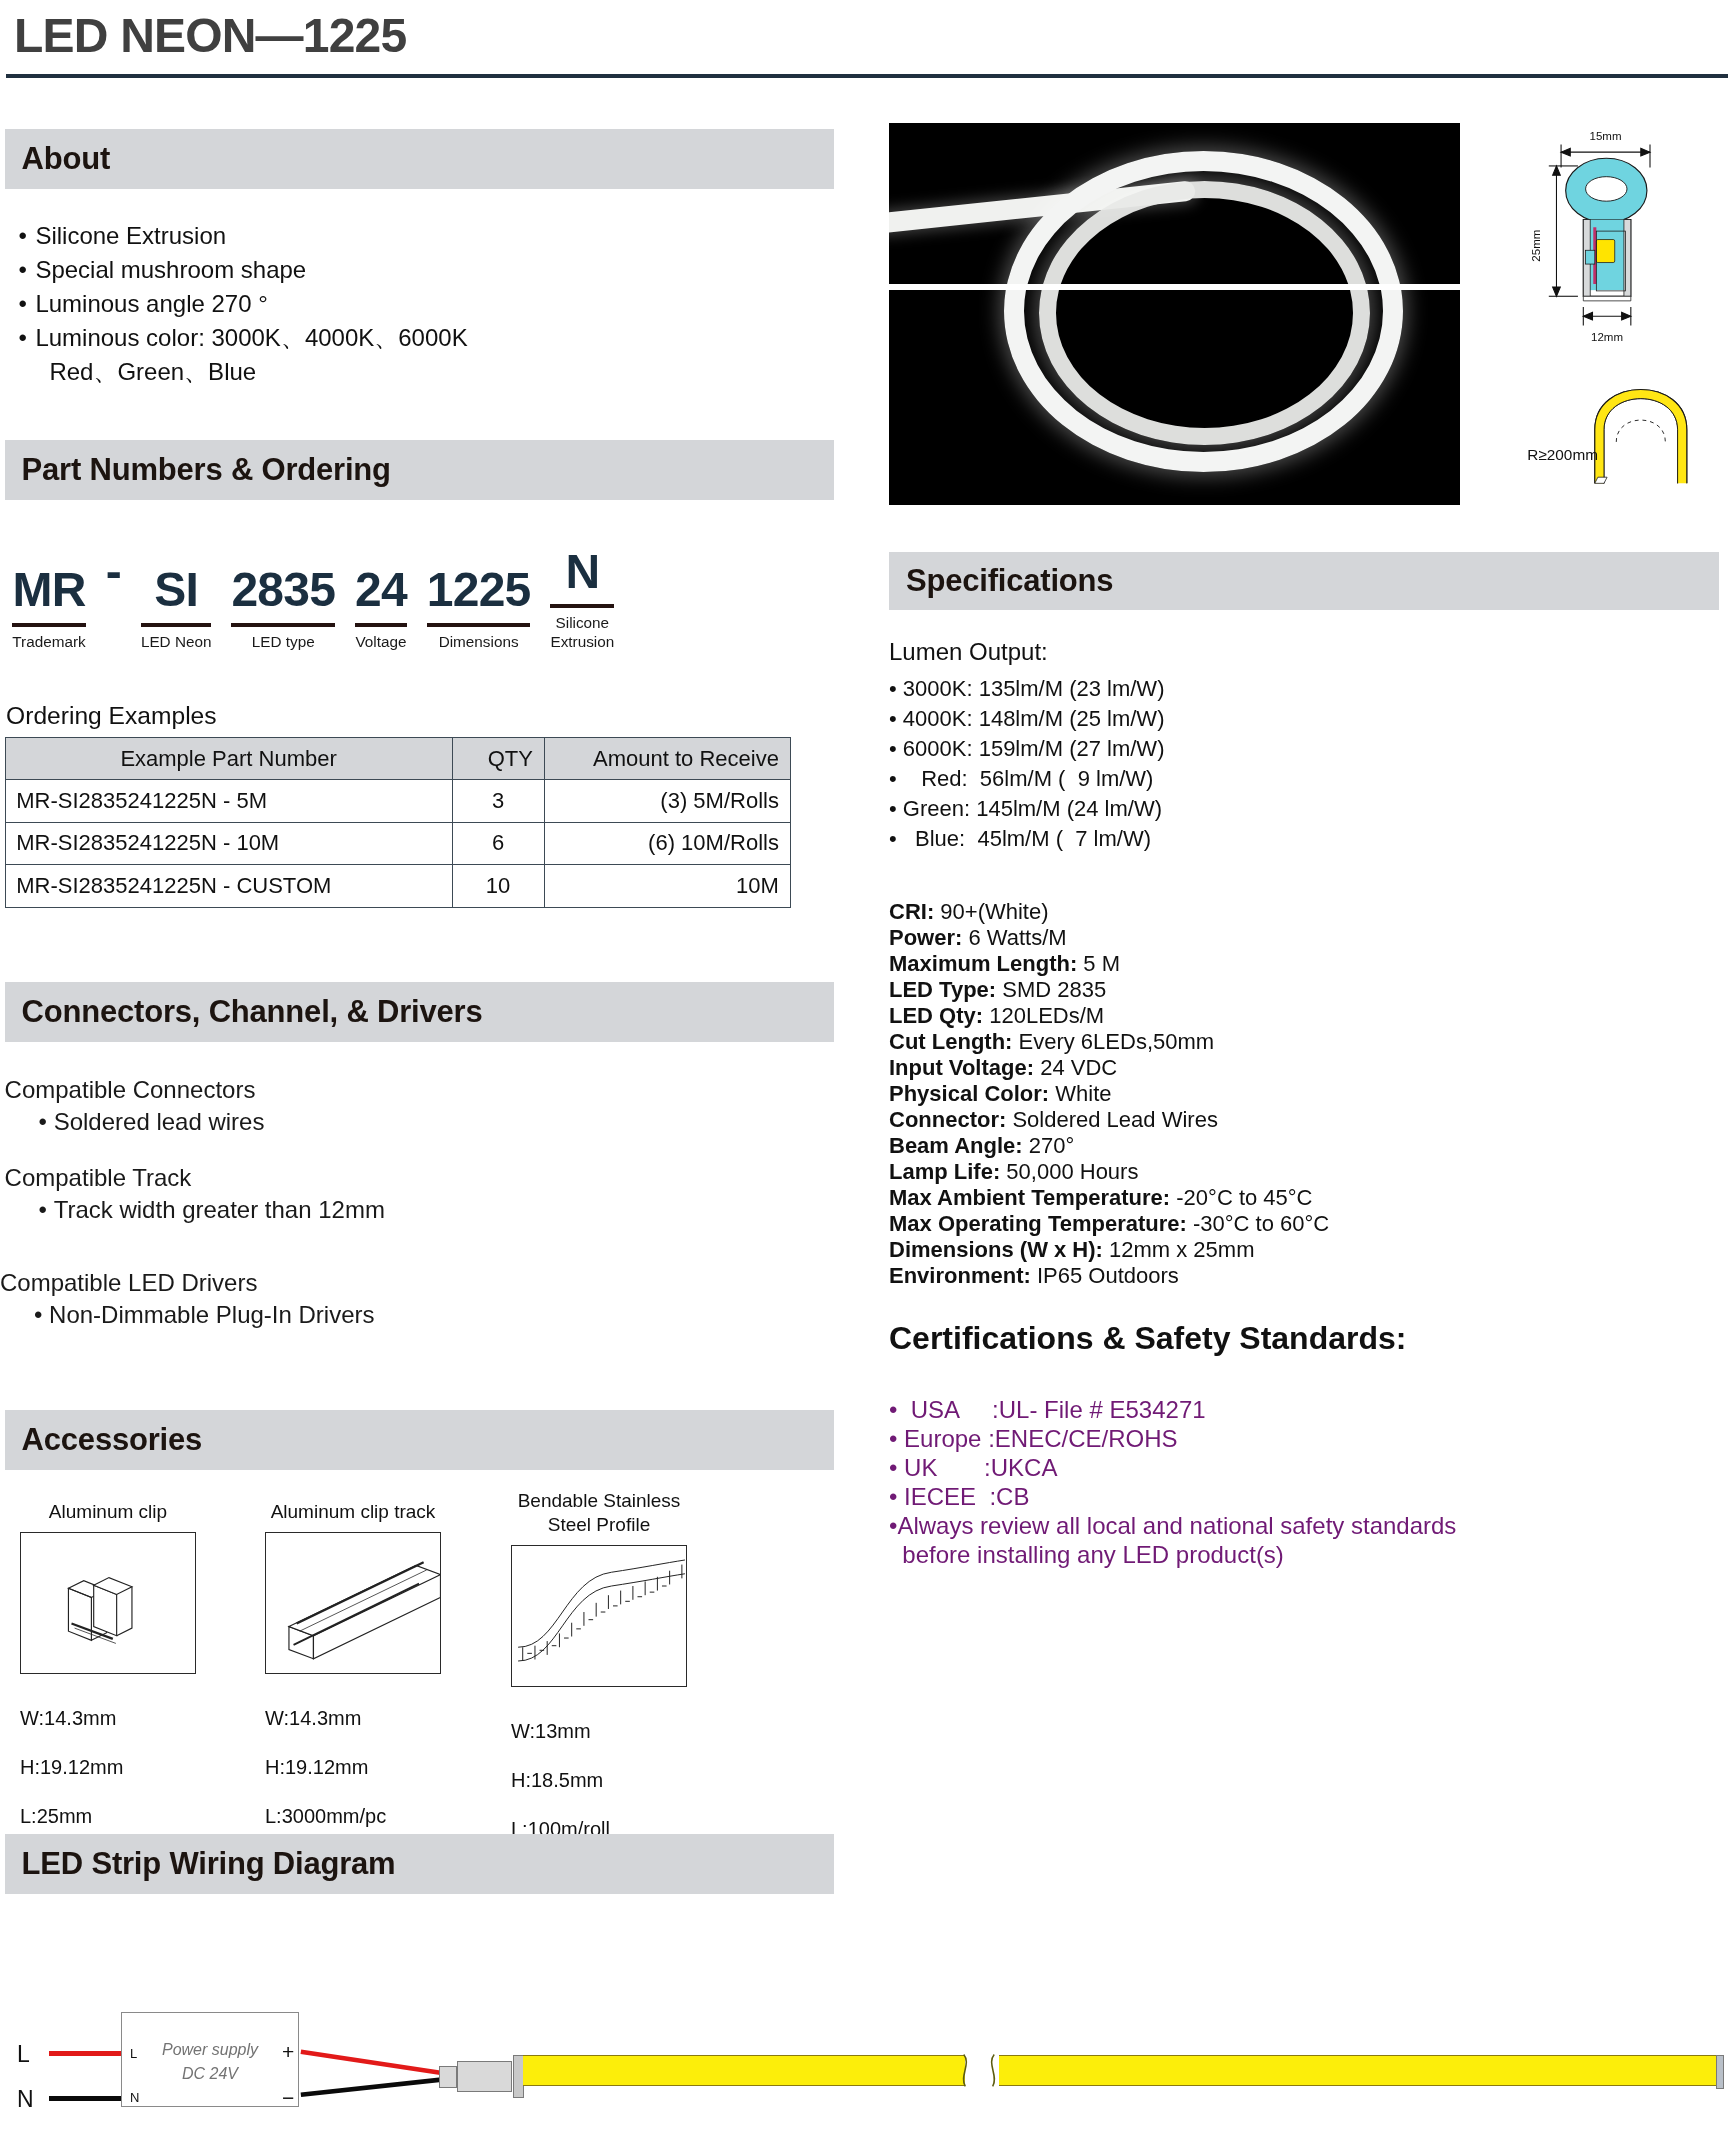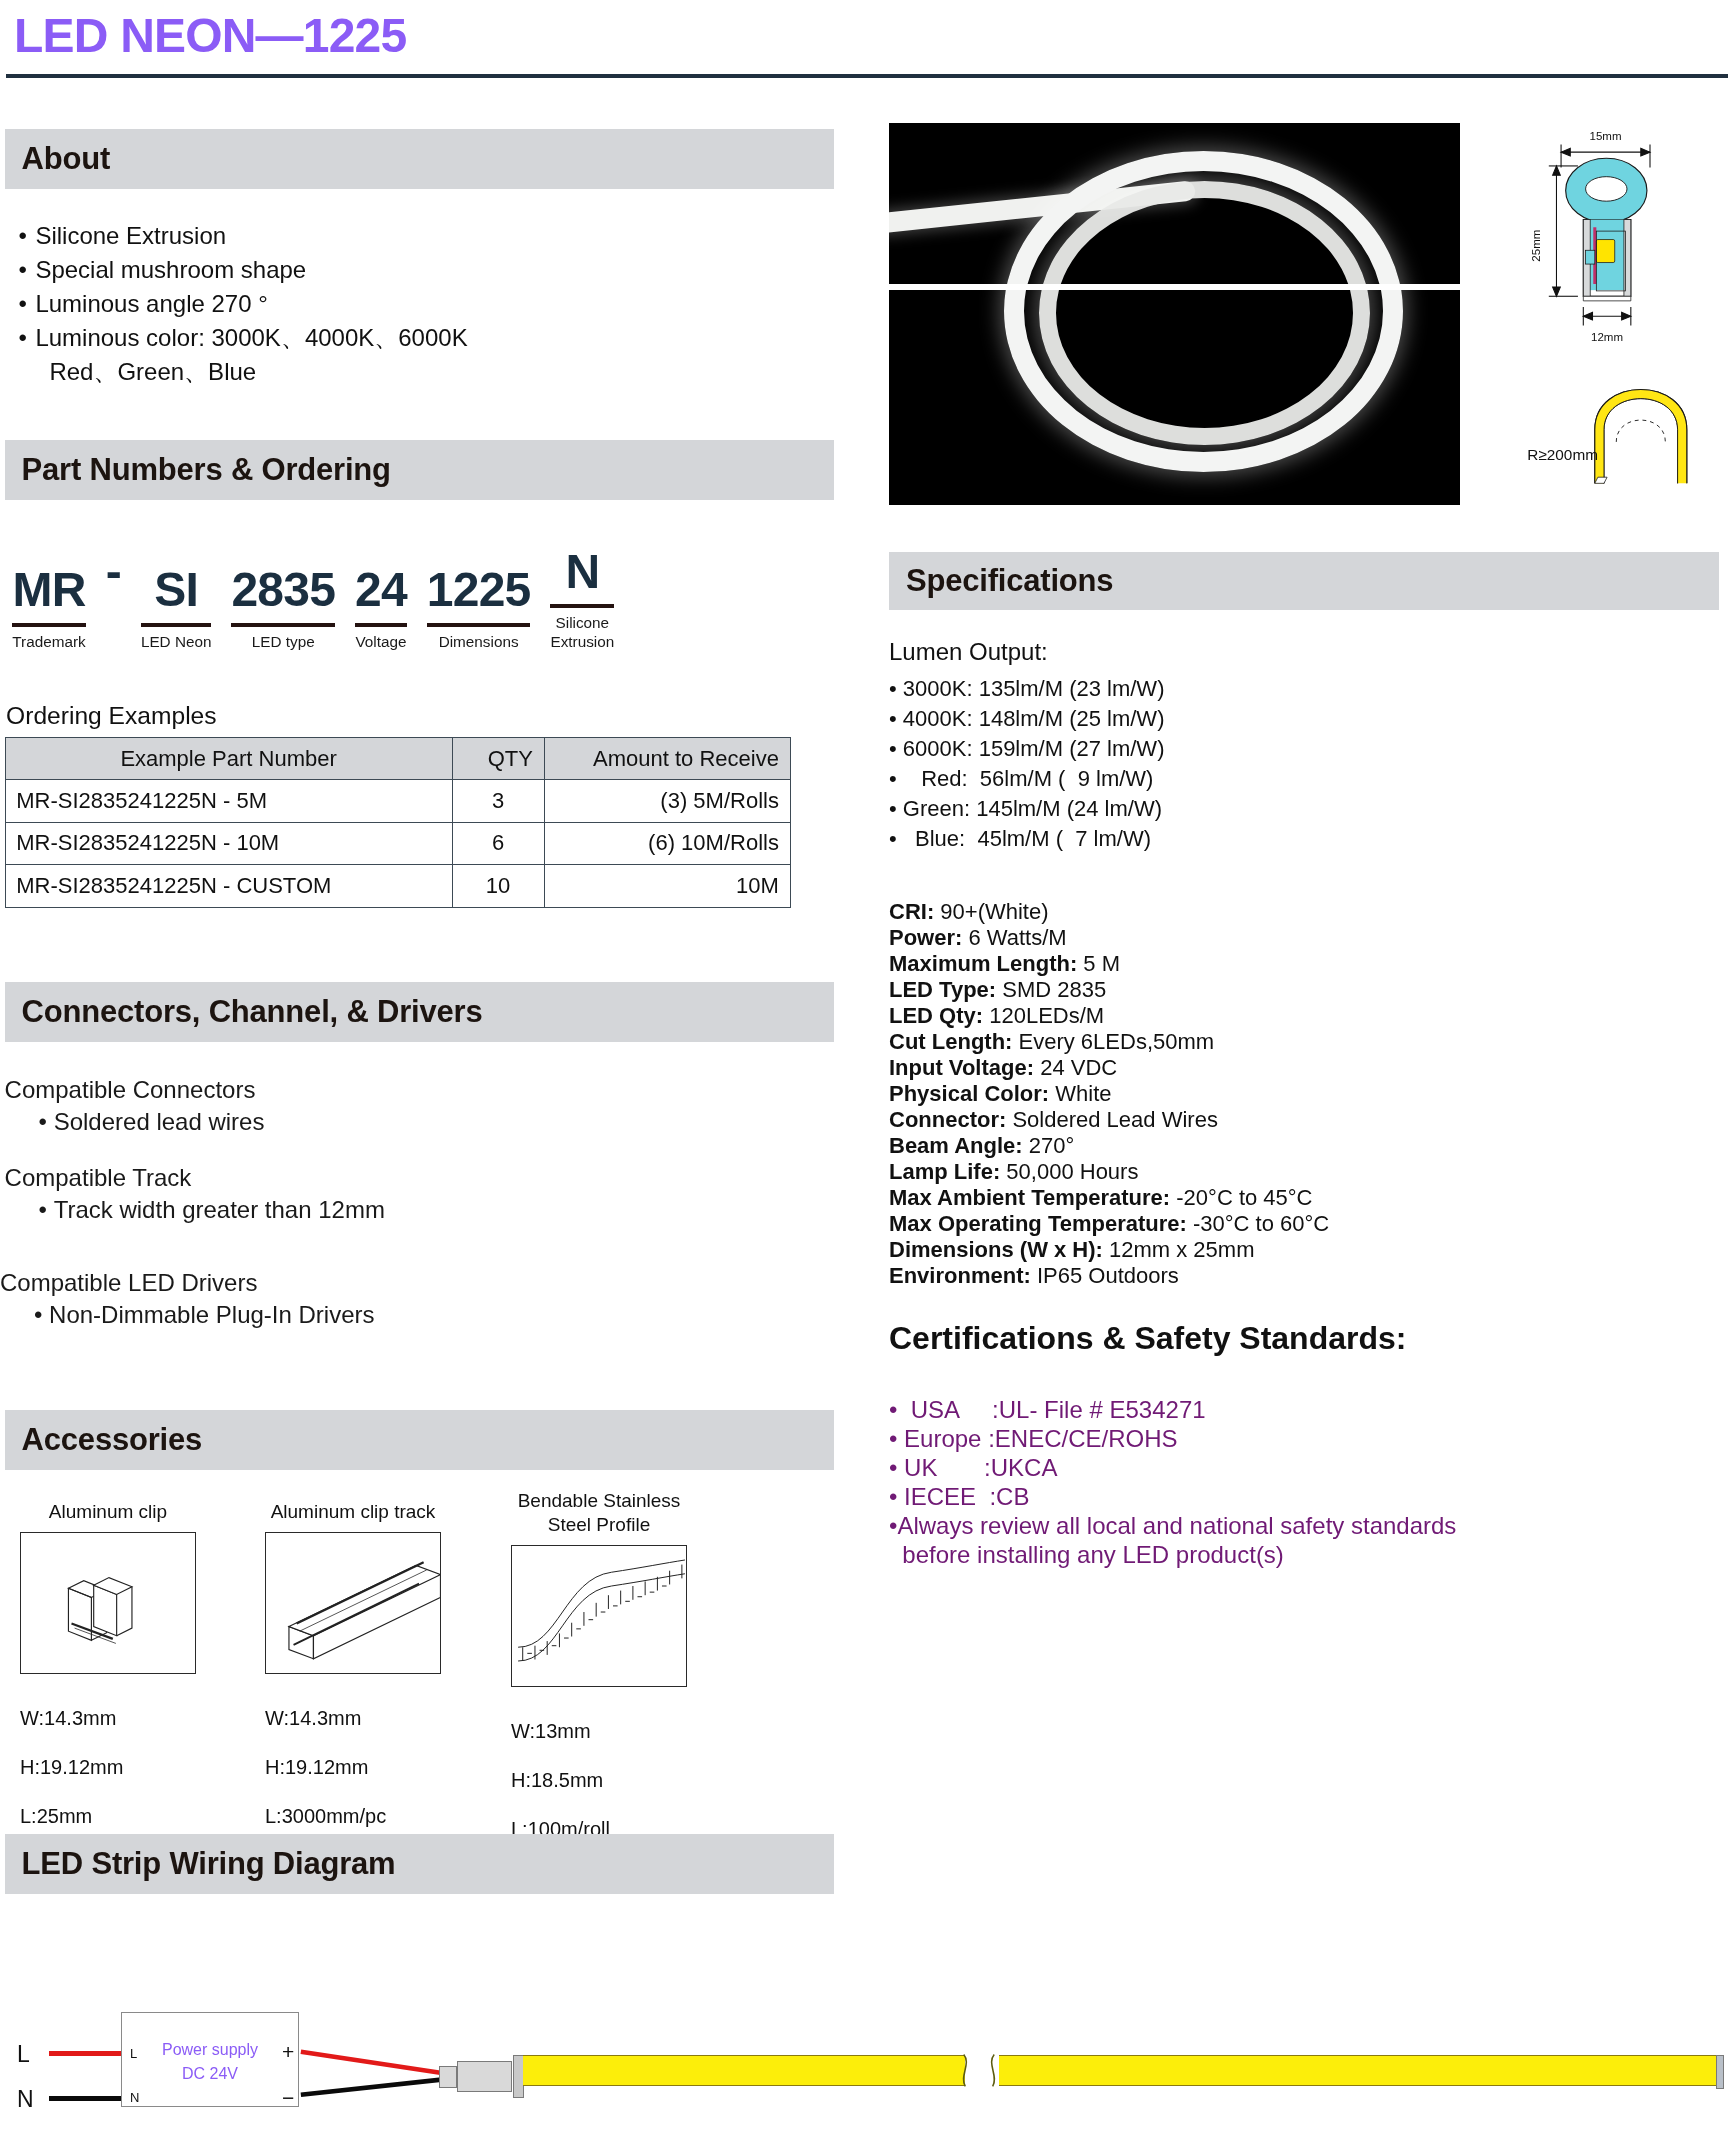--- a/index.html
+++ b/index.html
@@ -13,21 +13,21 @@
   }
   .page { position: relative; width: 1734px; height: 2140px; }
 
   
   .title {
     position: absolute;
     left: 14px; top: 7.7px;
     font-size: 48px;
     font-weight: bold;
     letter-spacing: -0.8px;
-    color: #8b5cf6;
+    color: #404040;
     white-space: nowrap;
   }
   .title-rule {
     position: absolute;
     left: 6.1px; top: 74px;
     width: 1722px; height: 3.8px;
     background: #20303f;
   }
 
   
@@ -184,21 +184,21 @@
   
   .wire { position: absolute; left: 0; top: 1972px; width: 1734px; height: 168px; }
   .psu {
     position: absolute; left: 121px; top: 40px;
     width: 178px; height: 95px;
     border: 1.5px solid #8a8a8a;
     background: #fff;
   }
   .psu-t {
     position: absolute; width: 100%; text-align: center;
-    font-size: 16px; color: #8b5cf6;
+    font-size: 16px; color: #737373; font-style: italic;
   }
   .term { position: absolute; font-size: 13px; color: #111; }
   .wlabel { position: absolute; font-size: 23px; color: #111; }
   .wline { position: absolute; height: 5.4px; }
   .red { background: #e21a19; }
   .blk { background: #0a0a0a; }
   .strip {
     position: absolute;
     background: #fcee0a;
     border-top: 1.5px solid #8a7a10;

